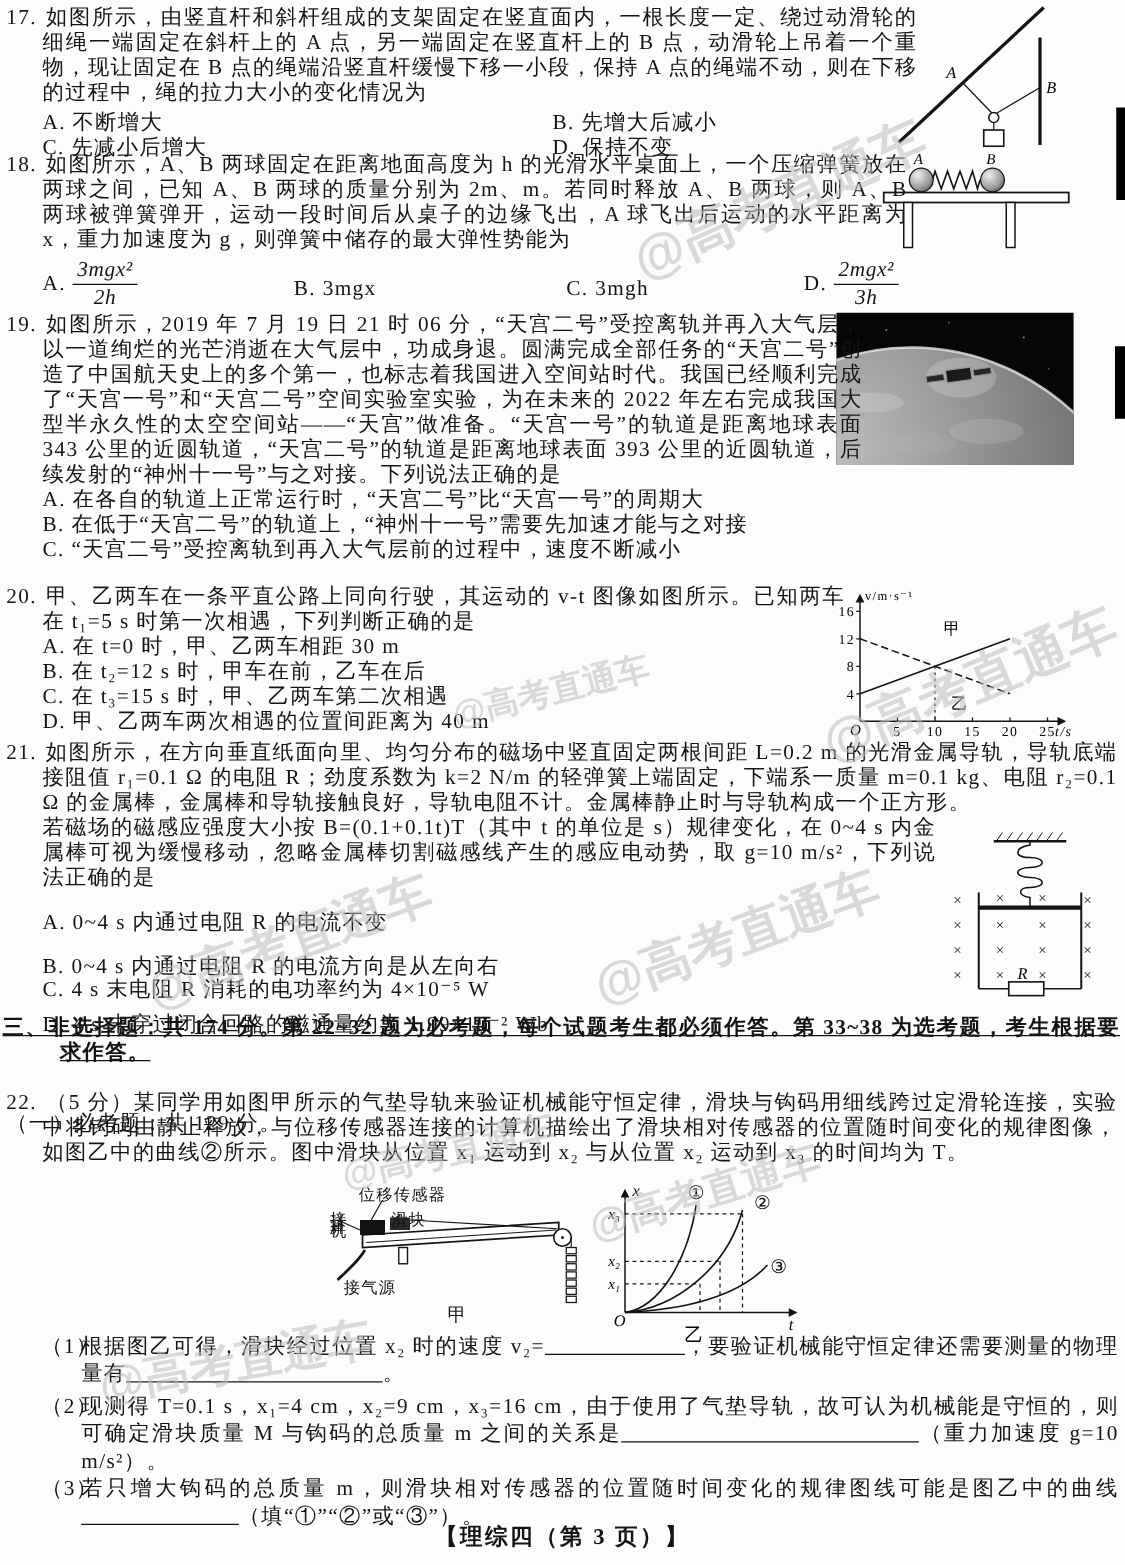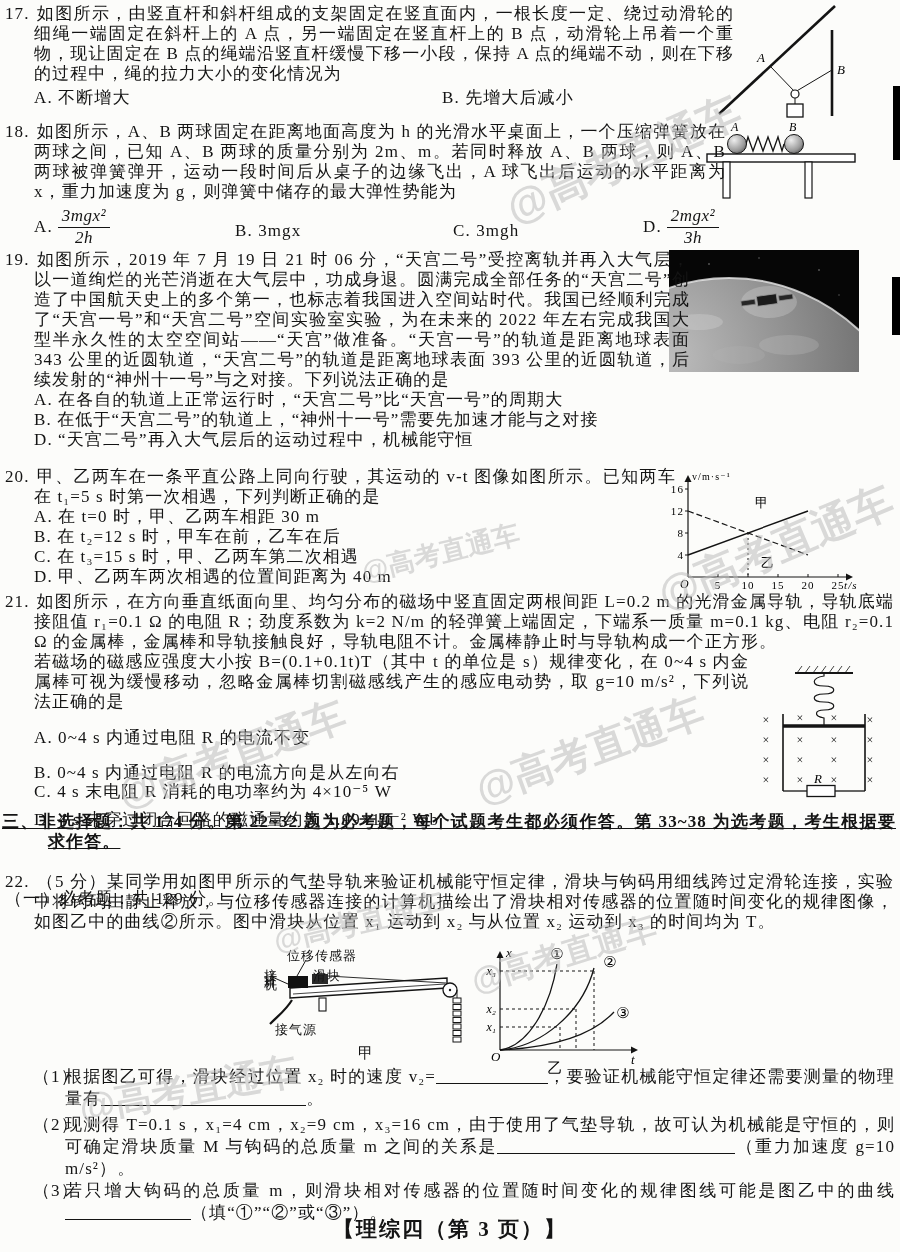--- a/index.html
+++ b/index.html
@@ -25,21 +25,21 @@
 .frac .fn { display:block; border-bottom:1.4px solid #141414; padding:0 4px 1px; }
 .frac .fd { display:block; }
 .sec { position:absolute; left:2px; top:812px; width:894px; font-weight:700;
   padding-left:46px; text-indent:-46px; letter-spacing:1.1px; text-align:justify;text-decoration:underline; }
 .sub { position:absolute; left:5px; top:889px; font-weight:400; letter-spacing:1.1px; }
 .part { position:absolute; left:5px; width:890px; padding-left:60px; letter-spacing:1.1px;
   text-align:justify; line-height:22px; }
 .pmark { position:absolute; left:28px; top:0; }
 .blank { display:inline-block; height:15px; border-bottom:1.3px solid #141414; vertical-align:-2px; }
 .footer { position:absolute; left:0; top:1219px; width:900px; text-align:center;
-  font-weight:700; font-size:21px; letter-spacing:2px; }
+  font-weight:700; font-size:18px; letter-spacing:2px; }
 .wm { position:absolute; color:#bdbdbd; opacity:0.55; font-weight:700; white-space:nowrap;
   pointer-events:none; z-index:6; font-family:"Liberation Sans","DejaVu Sans",sans-serif; }
 .bar { position:absolute; background:#000; z-index:7; }
 .flabel { position:absolute; font-size:13px; line-height:15px; letter-spacing:1px; z-index:3; }
 .vert { writing-mode:vertical-rl; text-orientation:upright; letter-spacing:3px; }
 svg text { font-family:"Liberation Serif","DejaVu Serif",serif; }
 .absfig { position:absolute; z-index:2; }
 </style>
 </head>
 <body>
@@ -59,20 +59,24 @@
           <rect x="74" y="100" width="16" height="13" fill="#fff" stroke="#141414" stroke-width="1.3"></rect>
           <text x="44" y="58" font-size="13" font-style="italic">A</text>
           <text x="124" y="70" font-size="13" font-style="italic">B</text>
         </svg>
       </span>
       <span class="qnum">17.</span><span>如图所示，由竖直杆和斜杆组成的支架固定在竖直面内，一根长度一定、绕过动滑轮的细绳一端固定在斜杆上的 A 点，另一端固定在竖直杆上的 B 点，动滑轮上吊着一个重物，现让固定在 B 点的绳端沿竖直杆缓慢下移一小段，保持 A 点的绳端不动，则在下移的过程中，绳的拉力大小的变化情况为</span>
     </div>
     <div class="optrow" style="margin-top:4px">
       <span style="left:29px">A. 不断增大</span>
       <span style="left:437px">B. 先增大后减小</span>
+    </div>
+    <div class="optrow">
+      <span style="left:29px">C. 先减小后增大</span>
+      <span style="left:437px">D. 保持不变</span>
     </div>
   </div>
 
   <div class="q" style="top:122px">
     <div class="qtext">
       <span class="figfloat" style="width:160px;height:78px">
         <svg width="157" height="78" viewBox="0 0 157 78">
           <defs>
             <radialGradient id="ballg" cx="35%" cy="30%" r="80%">
               <stop offset="0%" stop-color="#eee"></stop>
@@ -143,21 +147,21 @@
               <circle cx="90" cy="8" r="0.7" fill="#777"></circle>
             <circle cx="150" cy="20" r="0.8" fill="#888"></circle>
               <circle cx="170" cy="45" r="0.7" fill="#666"></circle>
           </g>
         </svg>
       </span>
       <span class="qnum">19.</span><span>如图所示，2019 年 7 月 19 日 21 时 06 分，“天宫二号”受控离轨并再入大气层，以一道绚烂的光芒消逝在大气层中，功成身退。圆满完成全部任务的“天宫二号”创造了中国航天史上的多个第一，也标志着我国进入空间站时代。我国已经顺利完成了“天宫一号”和“天宫二号”空间实验室实验，为在未来的 2022 年左右完成我国大型半永久性的太空空间站——“天宫”做准备。“天宫一号”的轨道是距离地球表面 343 公里的近圆轨道，“天宫二号”的轨道是距离地球表面 393 公里的近圆轨道，后续发射的“神州十一号”与之对接。下列说法正确的是</span>
     </div>
     <div class="opt">A. 在各自的轨道上正常运行时，“天宫二号”比“天宫一号”的周期大</div>
     <div class="opt">B. 在低于“天宫二号”的轨道上，“神州十一号”需要先加速才能与之对接</div>
-    <div class="opt">D. “天宫二号”再入大气层后的运动过程中，机械能守恒</div>
+    <div class="opt">C. “天宫二号”受控离轨到再入大气层前的过程中，速度不断减小</div>
   </div>
 
   <div class="q" style="top:467px">
     <div class="qtext">
       <span class="figfloat" style="width:210px;height:126px">
         <svg width="205" height="126" viewBox="0 0 205 126">
           <line x1="33" y1="110" x2="33" y2="10" stroke="#141414" stroke-width="1.2"></line>
           <path d="M33,8 l-3.5,7 h7 z" fill="#141414"></path>
           <line x1="33" y1="110" x2="196" y2="110" stroke="#141414" stroke-width="1.2"></line>
           <path d="M198,110 l-7,-3.5 v7 z" fill="#141414"></path>

